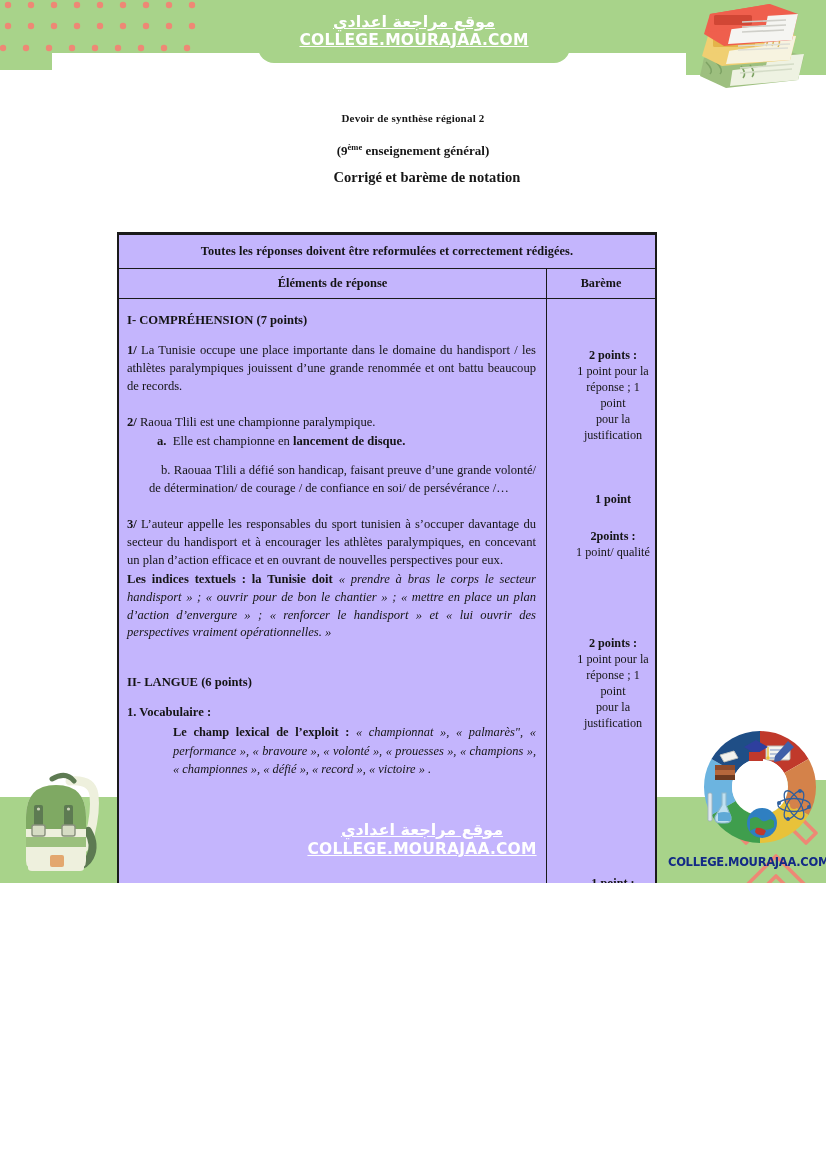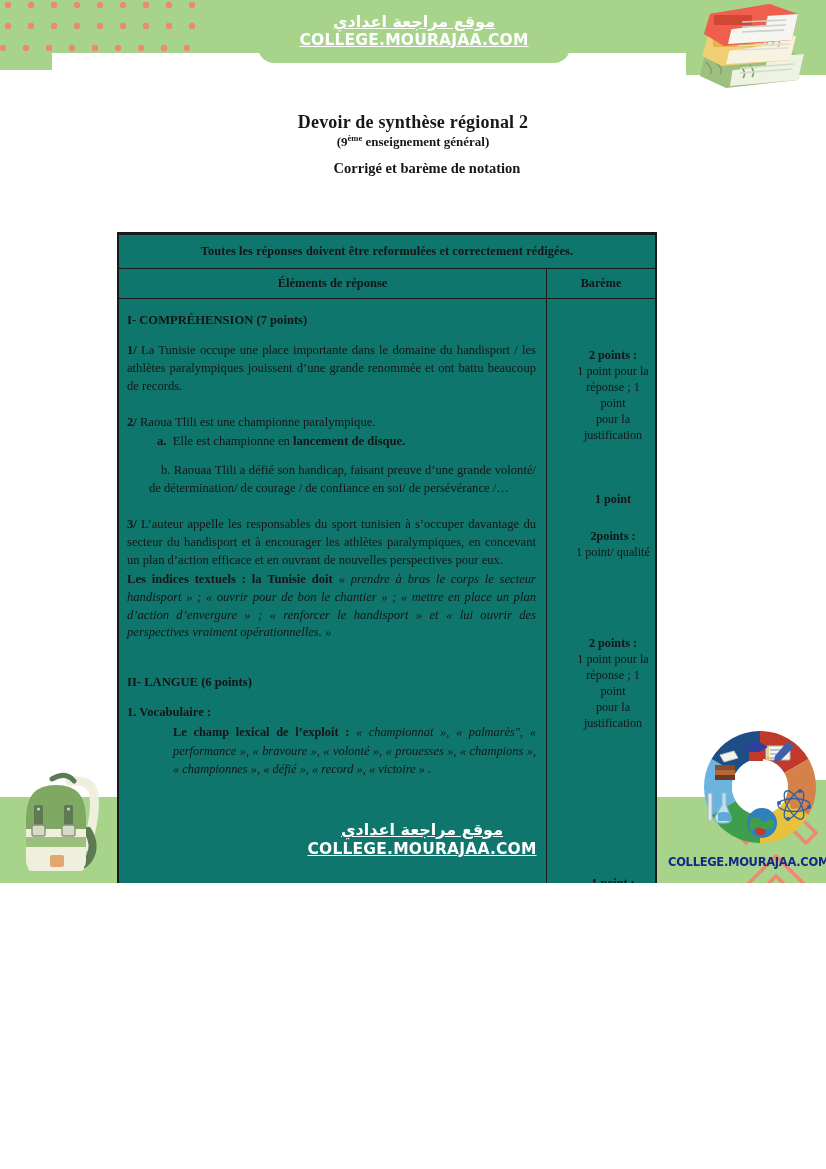--- a/index.html
+++ b/index.html
@@ -143,32 +143,32 @@
     position: absolute; left: 0; top: 112px;
     width: 826px;
     z-index: 3;
   }
   .doc-title {
     text-align: center;
     font-family: "Liberation Serif", serif;
     font-weight: bold;
     color: #171717;
   }
-  .doc-title .t1 { font-size: 18px; margin-bottom: 0; letter-spacing: 0.2px;}
+  .doc-title .t1 { font-size: 11px; margin-bottom: 18px; letter-spacing: 0.2px;}
   .doc-title .t2 { font-size: 13px; margin-bottom: 10px; }
   .doc-title .t3 { font-size: 14.5px; margin-bottom: 0px; padding-left: 28px; }
   .sup { font-size: 8.5px; vertical-align: super; }
 
   
   .grid {
     position: absolute; left: 117px; top: 120px;
     width: 540px;
     border: 2px solid #1a1a1a;
     border-top-width: 3px;
-    background: #0f766e;
+    background: #c4b5fd;
   }
   .grid-banner {
     border-bottom: 1.5px solid #1a1a1a;
     text-align: center;
     font-weight: bold;
     font-size: 12.3px;
     padding: 9px 4px 9px;
     letter-spacing: 0.1px;
     color: #141414;
   }

